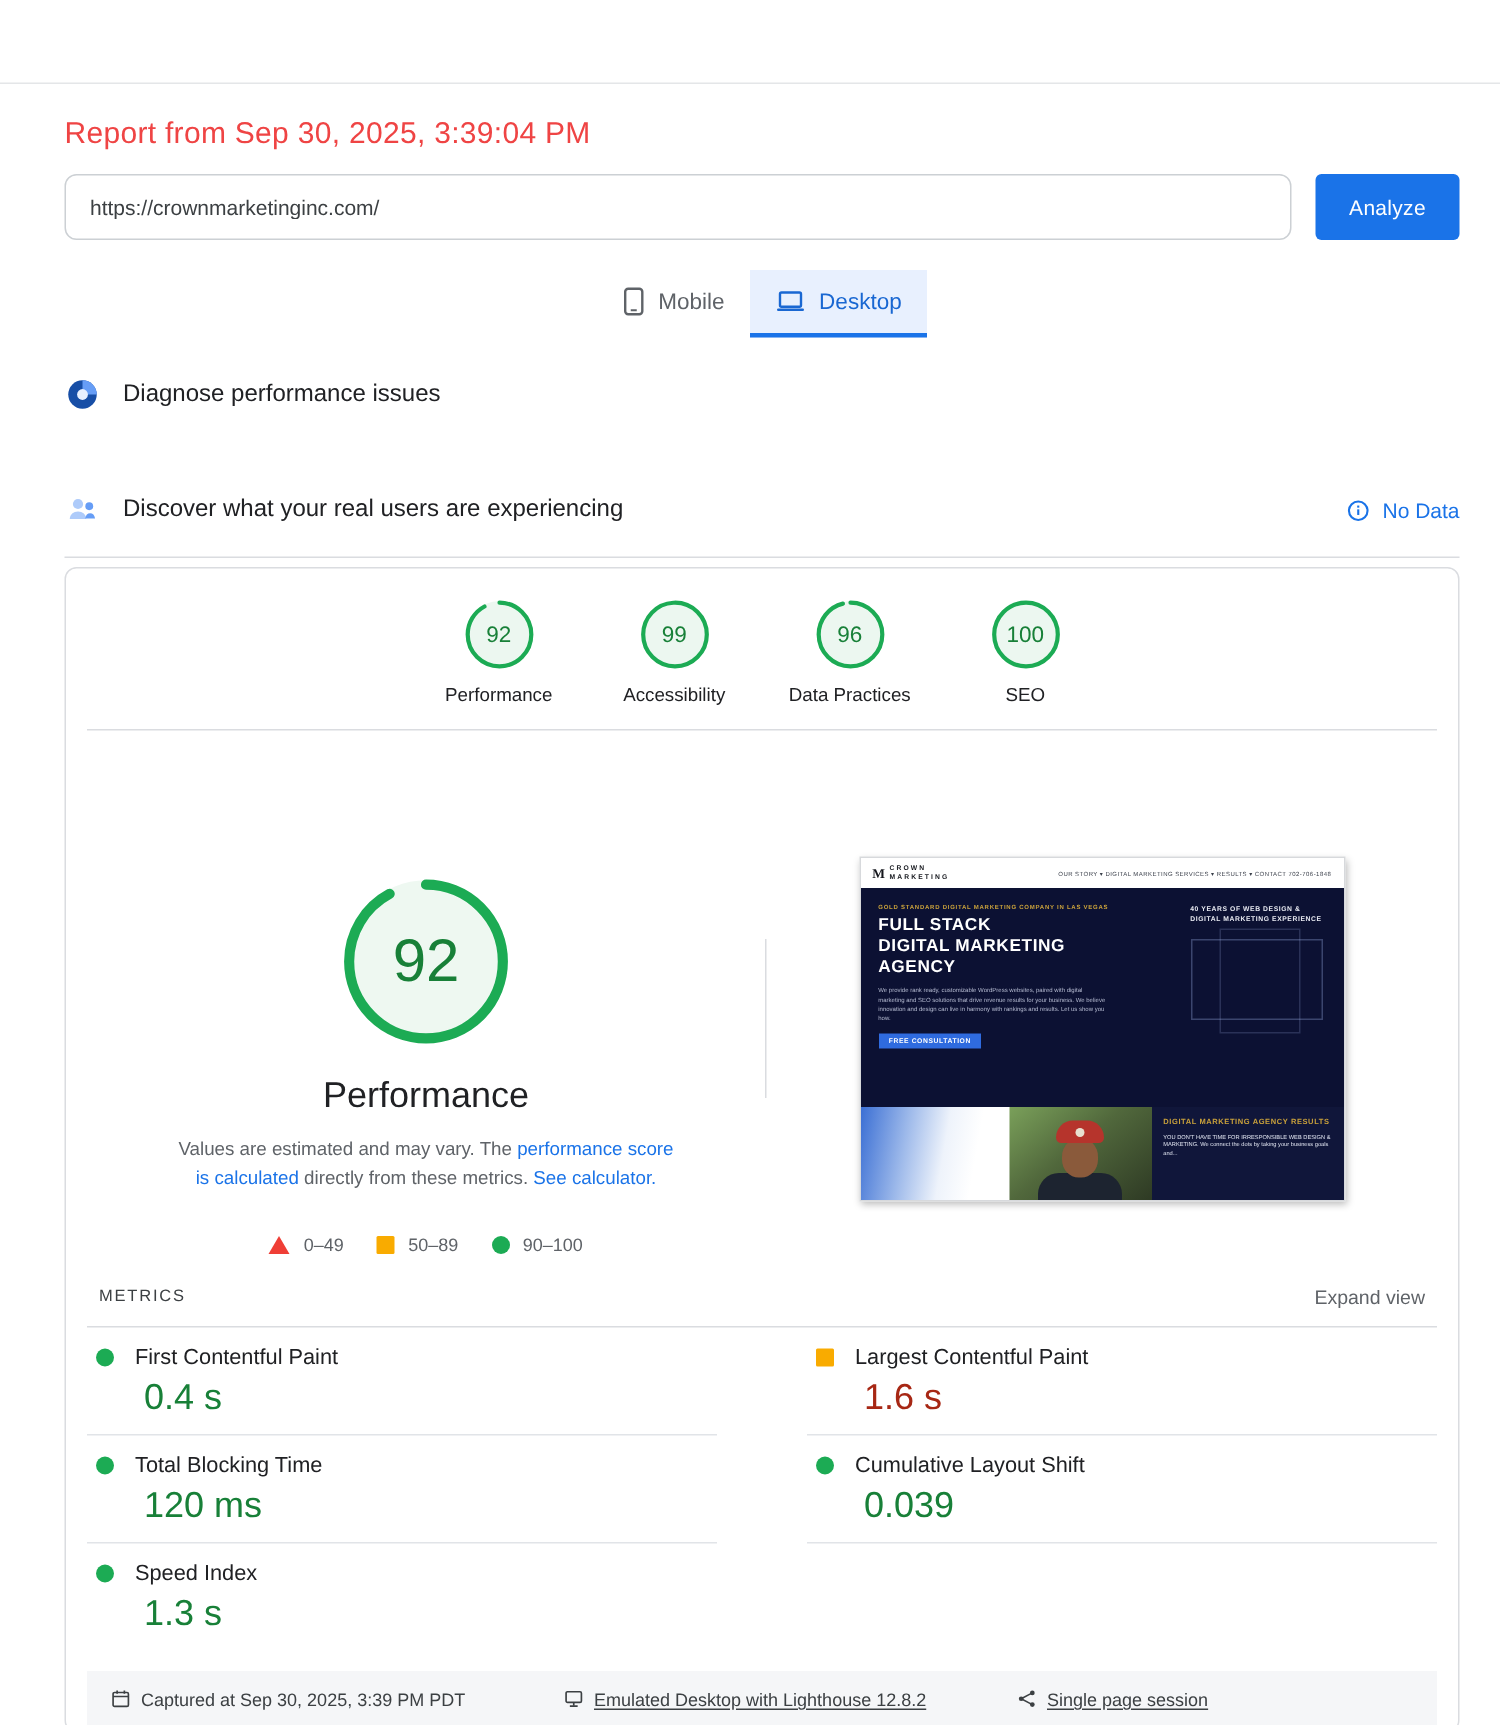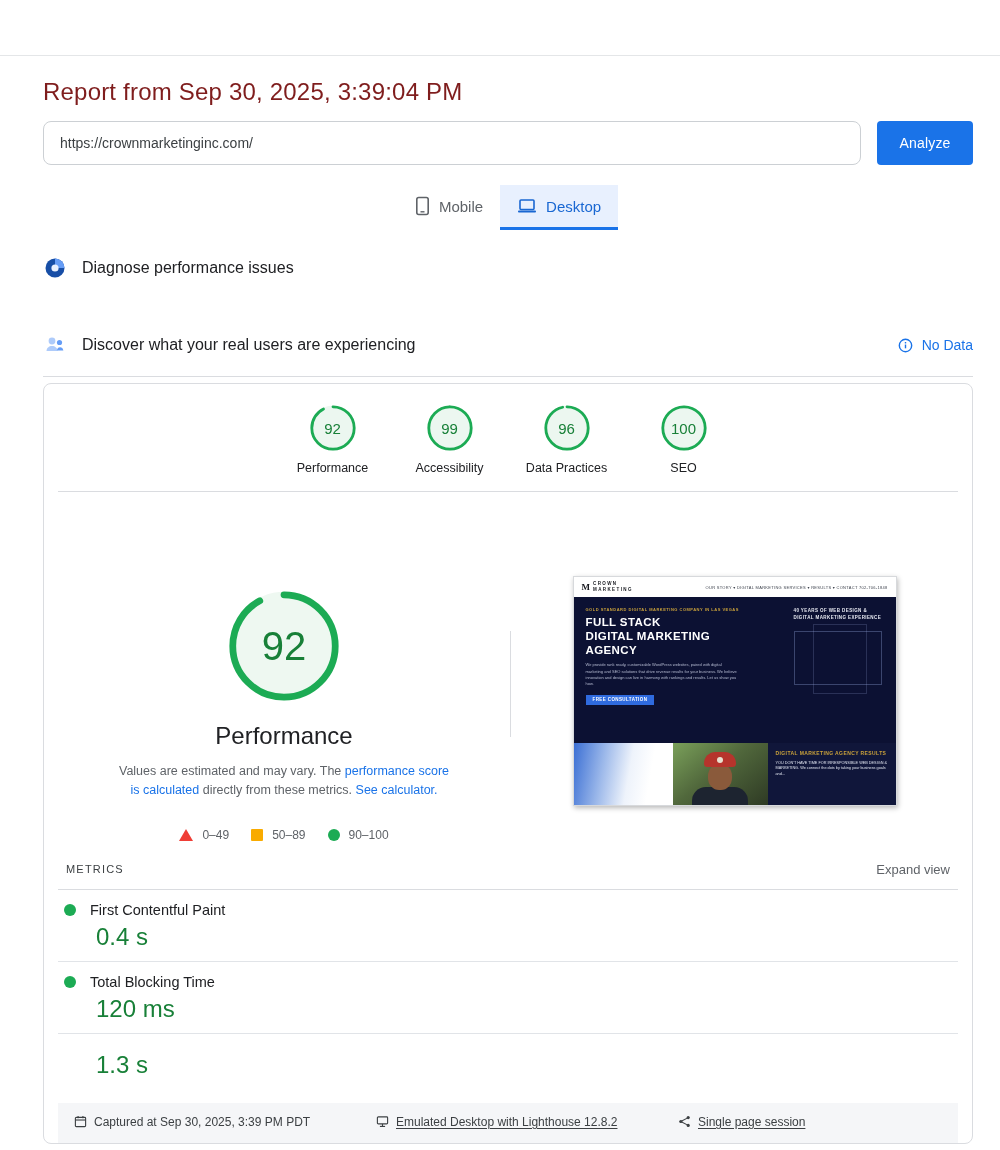--- a/index.html
+++ b/index.html
@@ -2,21 +2,21 @@
 <html><head>
 <meta charset="utf-8">
 <style>
   html,body{margin:0;padding:0;}
   body{
     width:1000px;height:1150px;overflow:hidden;background:#fff;
     font-family:"Liberation Sans","DejaVu Sans",sans-serif;color:#202124;position:relative;
   }
   .topbar{height:55px;border-bottom:1px solid #e4e6e8;}
   .content{padding:0 27px 0 43px;}
-  h1.page-title{margin:22px 0 0;font-size:24px;font-weight:500;letter-spacing:.2px;color:#7f1d1d;}
+  h1.page-title{margin:22px 0 0;font-size:20px;font-weight:500;letter-spacing:.2px;color:#ef4444;}
   .url-row{margin-top:15px;display:flex;gap:16px;}
   .url-row input{
     flex:1;height:44px;border:1px solid #ccd0d4;border-radius:8px;padding:0 16px;
     font-size:14px;color:#3c4043;outline:none;font-family:inherit;box-sizing:border-box;
   }
   .analyze-btn{
     width:96px;height:44px;background:#1a73e8;color:#fff;border:none;border-radius:4px;
     font-size:14px;font-weight:500;letter-spacing:.2px;cursor:pointer;font-family:inherit;
   }
   .tabs{display:flex;justify-content:center;margin-top:20px;}
@@ -299,21 +299,41 @@
             <div class="metric-value pass">0.4 s</div>
           </div>
           <div class="metric bordered">
             <div class="metric-name">
                 <span class="m-ico pass"></span>
                 <span>Total Blocking Time</span>
               </div>
             <div class="metric-value pass">120 ms</div>
           </div>
           <div class="metric">
+            <div class="metric-name">
+                <span class="m-ico pass"></span>
+                <span>Speed Index</span>
+              </div>
             <div class="metric-value pass">1.3 s</div>
+          </div>
+        </div>
+        <div class="metric-col">
+          <div class="metric bordered">
+            <div class="metric-name">
+                <span class="m-ico average"></span>
+                <span>Largest Contentful Paint</span>
+              </div>
+            <div class="metric-value average">1.6 s</div>
+          </div>
+          <div class="metric bordered">
+            <div class="metric-name">
+                <span class="m-ico pass"></span>
+                <span>Cumulative Layout Shift</span>
+              </div>
+            <div class="metric-value pass">0.039</div>
           </div>
         </div>
       </div>
     </div>
 
     <div class="card-footer">
       <div class="rt-item">
         <span class="ic">
           <svg width="13" height="13" viewBox="0 0 14 14">
               <rect x="1.5" y="2.5" width="11" height="10" rx="1" fill="none" stroke="#3c4043" stroke-width="1.2"></rect>

